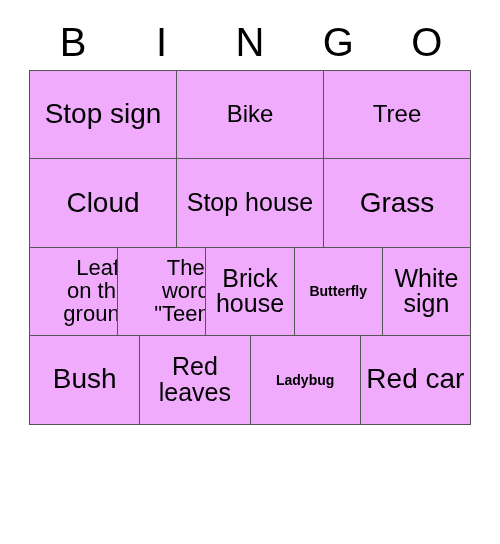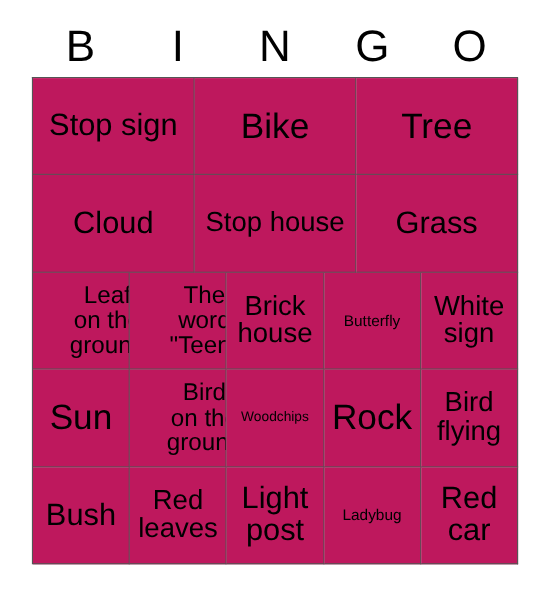--- a/index.html
+++ b/index.html
@@ -58,37 +58,37 @@
     height: 88.4px;
     box-sizing: border-box;
     border-right: 1px solid #555555;
     border-bottom: 1px solid #555555;
     display: flex;
     align-items: center;
     justify-content: center;
     text-align: center;
     padding: 1px 2px;
     overflow: hidden;
-    background: #be185d;
+    background: #f0abfc;
   }
   .cell-text {
     display: block;
     width: 100%;
     line-height: 1.03;
     font-weight: 400;
     word-wrap: break-word;
     hyphens: none;
   }
 
   
-  .fs-xl  { font-size: 32px; }
+  .fs-xl  { font-size: 24px; }
   .fs-lg  { font-size: 28px; }
   .fs-md  { font-size: 25px; }
   .fs-sm  { font-size: 22px; margin-left: 48px; }
-  .fs-xxs { font-size: 14px; }
+  .fs-xxs { font-size: 14px; font-weight: bold; }
   .fs-tiny{ font-size: 12.5px; }
 </style>
 </head>
 <body>
 
 <div id="bingo-card">
 
   <div class="header-row">
     <div class="header-cell">B</div>
     <div class="header-cell">I</div>
@@ -134,47 +134,27 @@
           <span class="cell-text fs-md">Brick house</span>
         </div>
       <div class="cell">
           <span class="cell-text fs-xxs">Butterfly</span>
         </div>
       <div class="cell">
           <span class="cell-text fs-md">White sign</span>
         </div>
     </div>
 
-    <div class="grid-row">
-      <div class="cell">
-          <span class="cell-text fs-xl">Sun</span>
-        </div>
-      <div class="cell">
-          <span class="cell-text fs-sm">Bird on the ground</span>
-        </div>
-      <div class="cell">
-          <span class="cell-text fs-tiny">Woodchips</span>
-        </div>
-      <div class="cell">
-          <span class="cell-text fs-xl">Rock</span>
-        </div>
-      <div class="cell">
-          <span class="cell-text fs-md">Bird flying</span>
-        </div>
-    </div>
 
     <div class="grid-row">
       <div class="cell">
           <span class="cell-text fs-lg">Bush</span>
         </div>
       <div class="cell">
           <span class="cell-text fs-md">Red leaves</span>
-        </div>
-      <div class="cell">
-          <span class="cell-text fs-lg">Light post</span>
         </div>
       <div class="cell">
           <span class="cell-text fs-xxs">Ladybug</span>
         </div>
       <div class="cell">
           <span class="cell-text fs-lg">Red car</span>
         </div>
     </div>
 
   </div>

